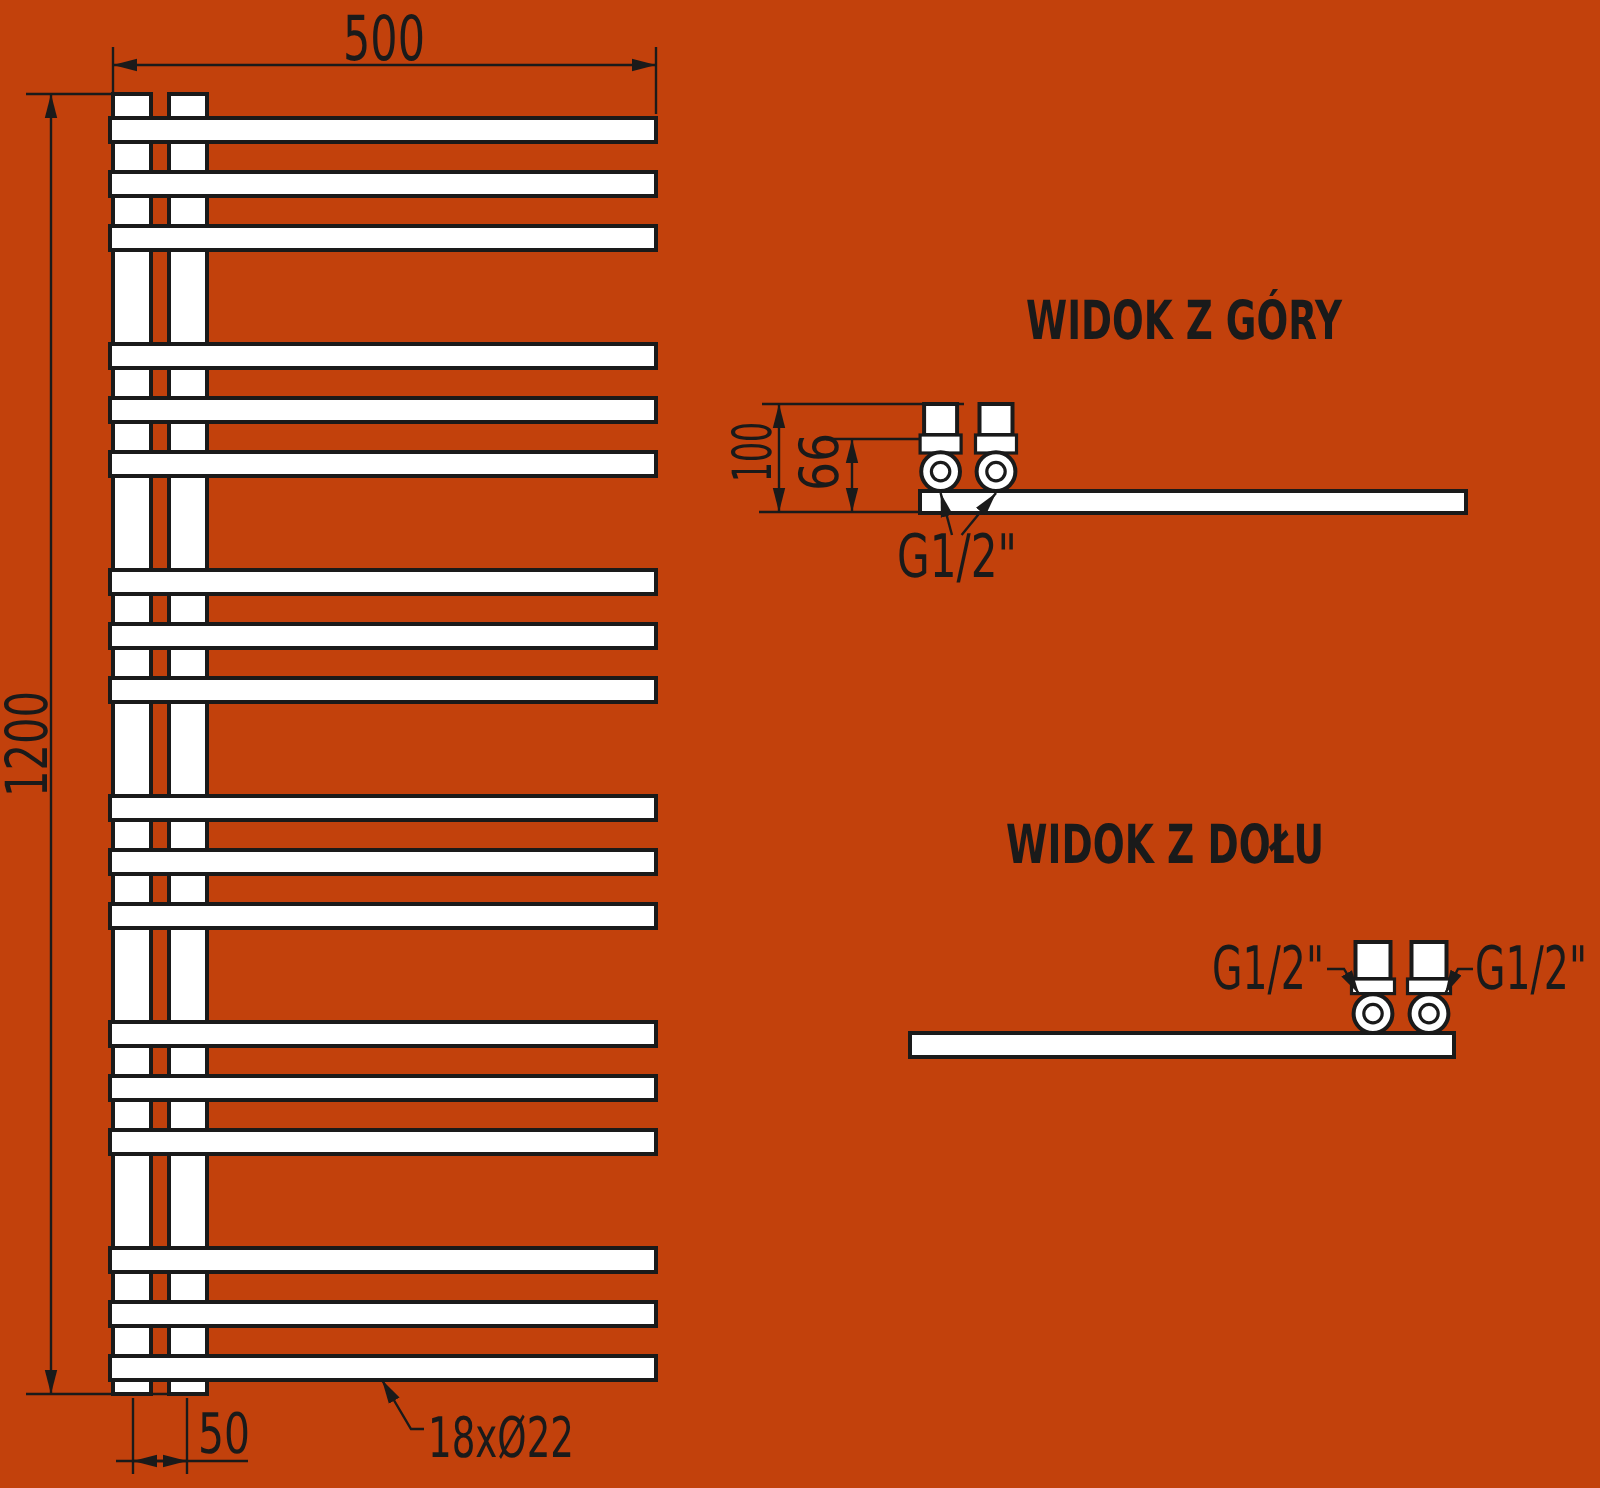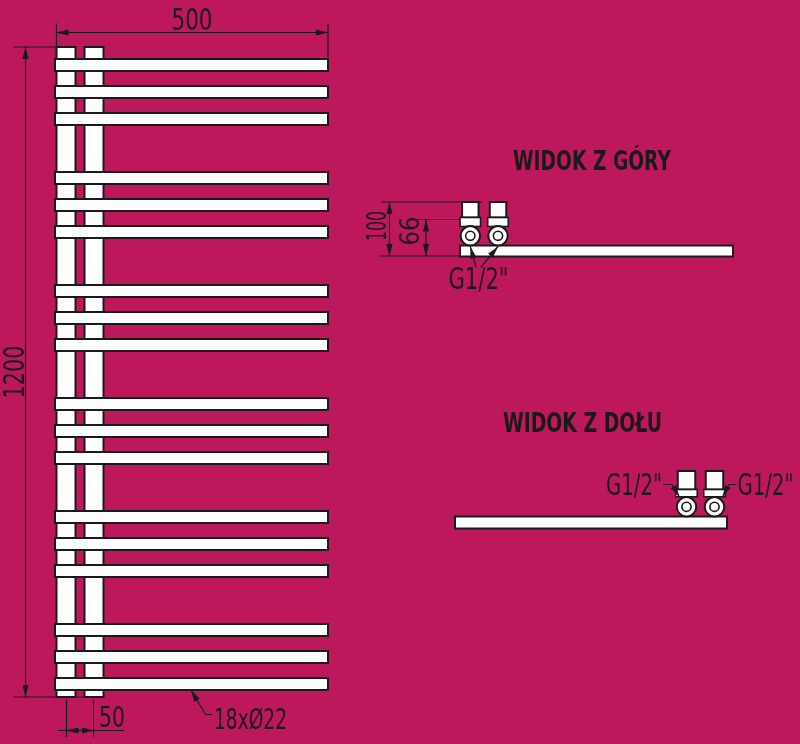--- a/index.html
+++ b/index.html
@@ -1,16 +1,16 @@
 <!DOCTYPE html>
 <html><head>
 <meta charset="utf-8">
 <style>
   html,body{margin:0;padding:0;background:#fff;}
-  #canvas{position:relative;width:800px;height:744px;background:#be185d;overflow:hidden;}
+  #canvas{position:relative;width:800px;height:744px;background:#c2410c;overflow:hidden;}
   svg{display:block;}
   .obj{fill:#ffffff;stroke:#1a1a1a;stroke-width:2;}
   .obj-thin{fill:#ffffff;stroke:#1a1a1a;stroke-width:1.6;}
   .dim{stroke:#1a1a1a;stroke-width:1.2;fill:none;}
   .arrfill{fill:#1a1a1a;}
   text{font-family:"DejaVu Sans","Liberation Sans",sans-serif;fill:#1a1a1a;}
   .t31{font-size:31px;}
   .t29{font-size:29px;}
   .t28{font-size:28px;}
   .t30{font-size:30px;}

